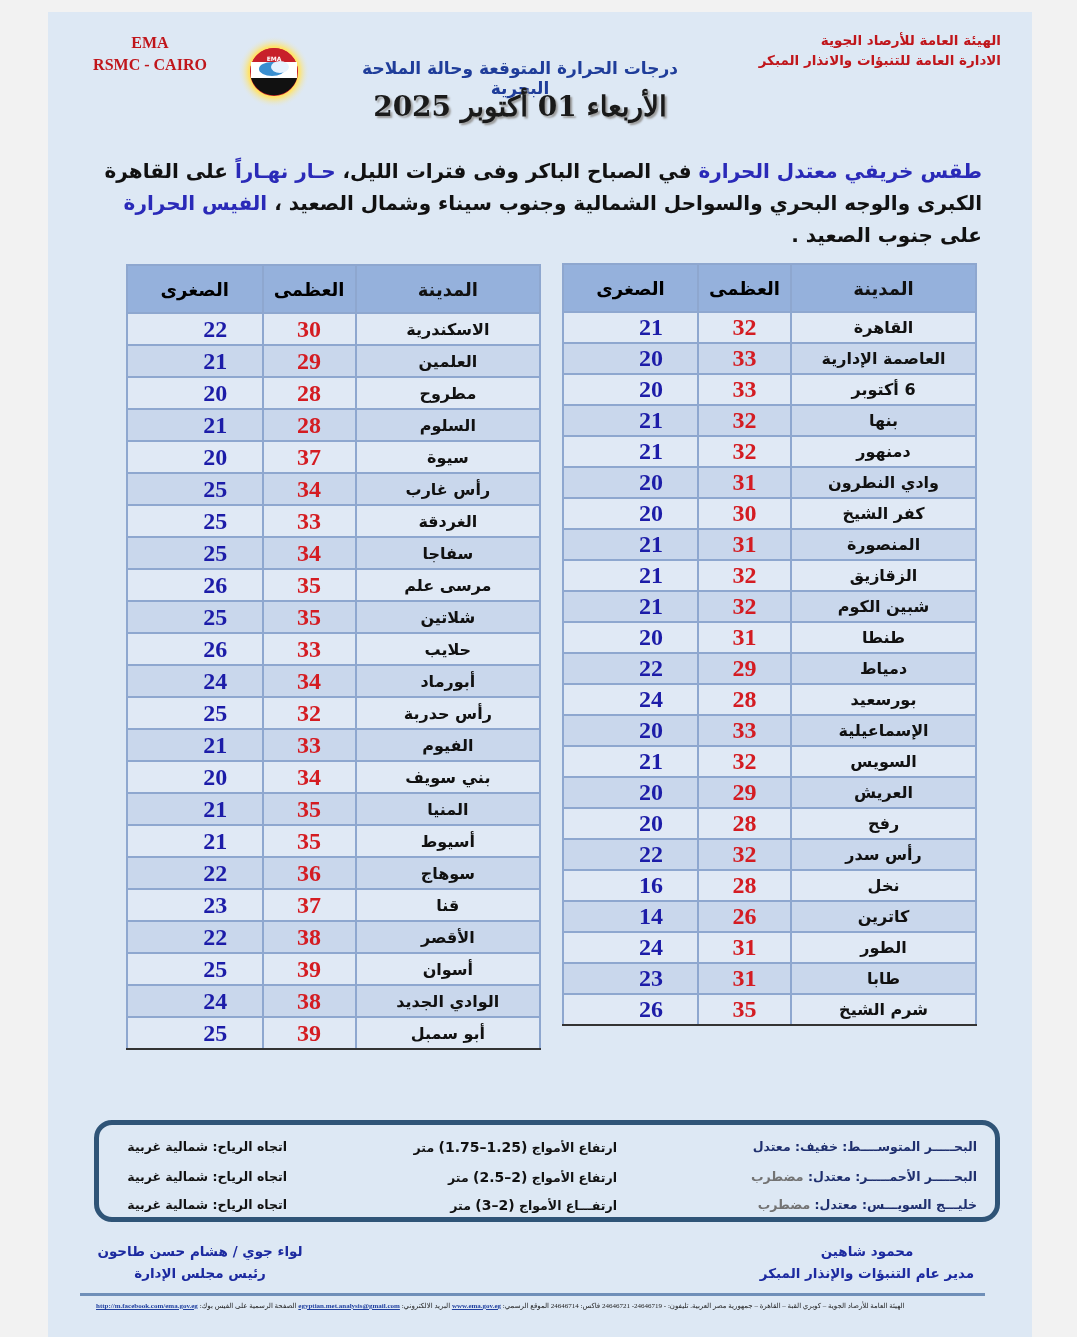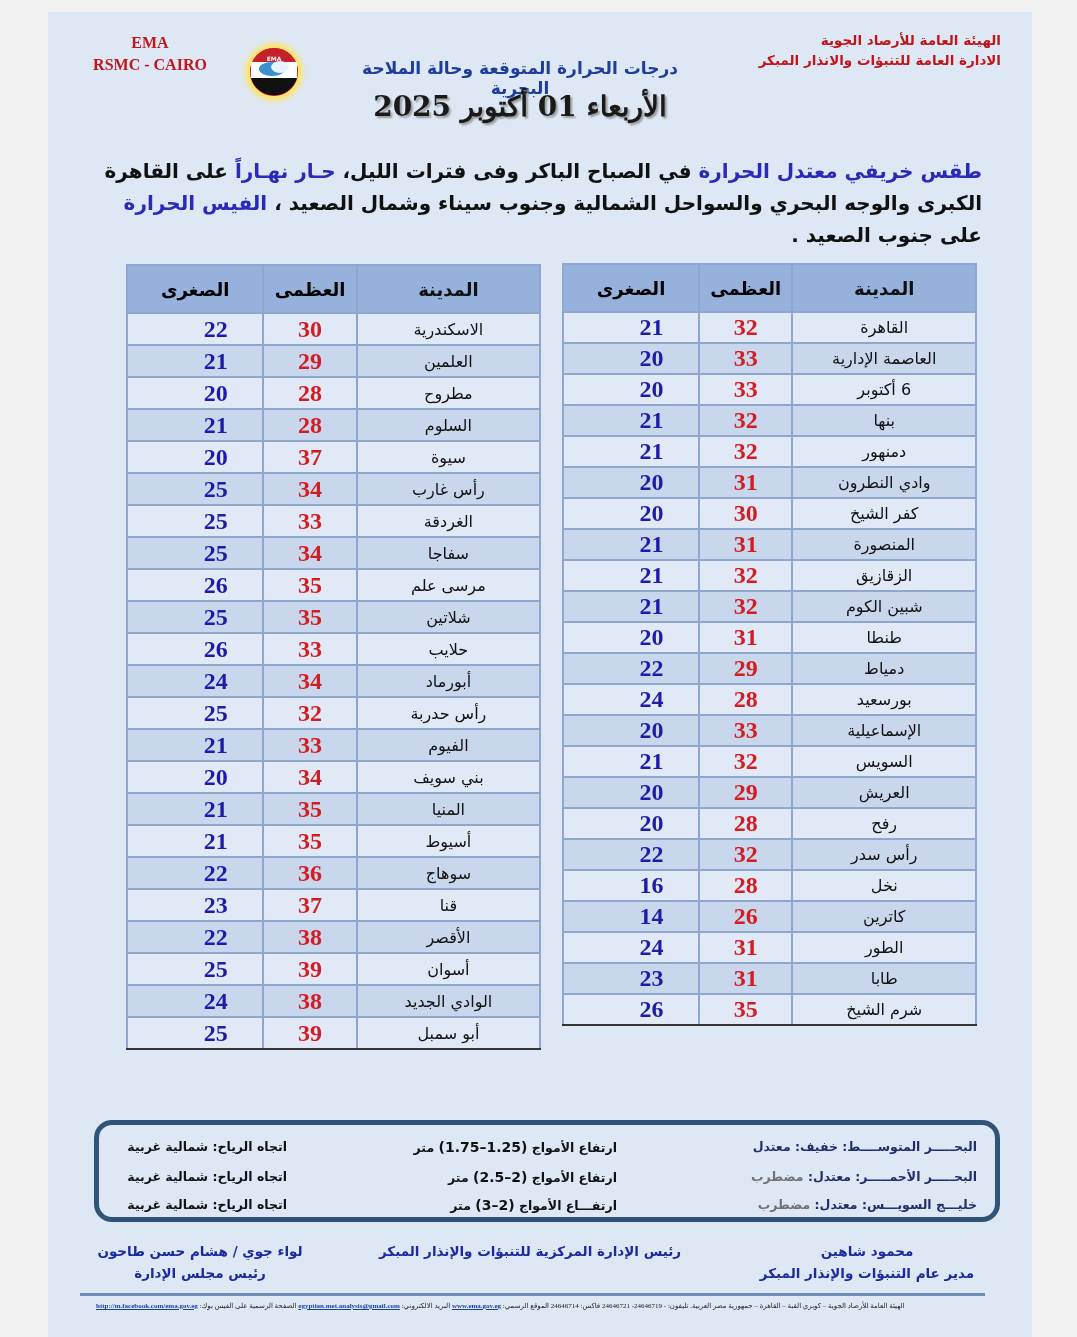--- a/index.html
+++ b/index.html
@@ -18,21 +18,21 @@
          text-shadow:2px 2px 2px #9a9a9a; }
   .summary { position:absolute; left:92px; top:155px; width:890px; direction:rtl; text-align:right;
          font-family:"DejaVu Sans", sans-serif; font-weight:bold; font-size:20px; line-height:32px; color:#111; }
   .summary .hl { color:#2a2ab8; }
 
   table.t { position:absolute; border-collapse:collapse; direction:rtl; }
   table.t td, table.t th { border:2px solid #8ea7cf; padding:0; text-align:center; }
   table.t th { background:#95b1dc; height:46px; font-size:18px; font-weight:bold; }
   table.t th.city { color:#111; }
   table.t th.tmp { color:#000000; }
-  table.t td.city { font-family:"DejaVu Sans", sans-serif; font-weight:normal; font-size:16px; color:#111; width:206px; }
+  table.t td.city { font-family:"DejaVu Sans", sans-serif; font-weight:bold; font-size:16px; color:#111; width:206px; }
   table.t td.max { font-family:"Liberation Serif", serif; font-weight:bold; font-size:24px; color:#d41c22; width:96px; }
   table.t td.min { font-family:"Liberation Serif", serif; font-weight:bold; font-size:24px; color:#1c1ca8; width:108px;padding-left:41px; }
   table.t tr:nth-child(odd) td { background:#e0e9f5; }
   table.t tr:nth-child(even) td { background:#c9d7ec; }
   table.t tbody tr:last-child td { border-bottom:2px solid #333; }
   #tbl-right { left:562px; top:263px; width:415px; }
   #tbl-left { left:126px; top:264px; width:415px; }
   #tbl-right tbody td { height:29px; }
   #tbl-left tbody td { height:30px; }
 
@@ -363,21 +363,20 @@
       <span class="wave"><span>ارتفـــاع الأمواج</span> <b>(2–3)</b> <span>متر</span></span>
       <span class="wind">اتجاه الرياح: شمالية غربية</span>
     </div>
   </div>
 
 <div class="sig" style="right:90px; width:240px;">
   <div>محمود شاهين</div>
   <div>مدير عام التنبؤات والإنذار المبكر</div>
 </div>
 <div class="sig" style="left:370px; width:320px;">
-  <div>رئيس الإدارة المركزية للتنبؤات والإنذار المبكر</div>
 </div>
 <div class="sig" style="left:90px; width:220px;">
   <div>لواء جوي / هشام حسن طاحون</div>
   <div>رئيس مجلس الإدارة</div>
 </div>
 
 <div class="rule"></div>
 
 <div class="foot">
   <span>الهيئة العامة للأرصاد الجوية – كوبري القبة – القاهرة – جمهورية مصر العربية. تليفون: - 24646719- 24646721 فاكس: 24646714 الموقع الرسمي:</span>

